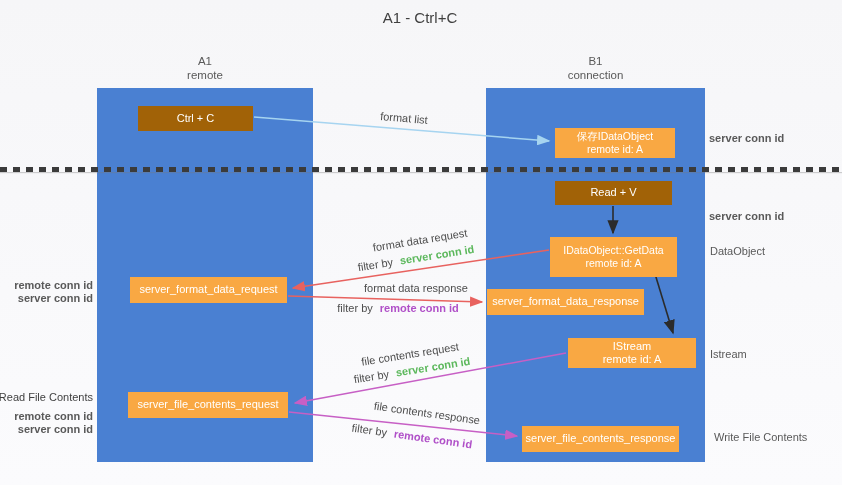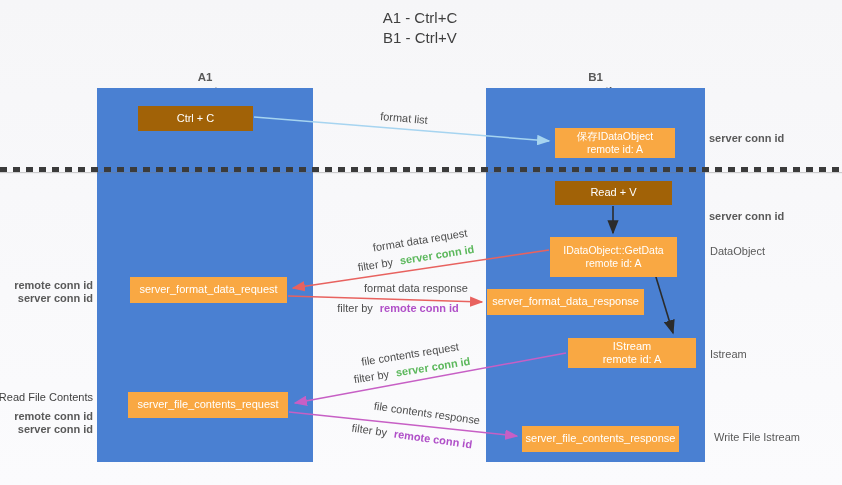--- a/index.html
+++ b/index.html
@@ -10,22 +10,22 @@
     overflow:hidden;
   }
   .canvas{position:relative;width:842px;height:485px;}
 
   .title{
     position:absolute;left:330px;top:8px;width:180px;
     text-align:center;font-size:15px;line-height:20px;color:#3f3f3f;
   }
 
   .col-header{
-    position:absolute;top:70px;text-align:center;
-    font-size:11.5px;line-height:14px;color:#595959;font-weight:bold;
+    position:absolute;top:54px;text-align:center;
+    font-size:11.5px;line-height:14px;color:#595959;
   }
   .col-header.left{left:97px;width:216px;}
   .col-header.right{left:486px;width:219px;}
 
   .column{
     position:absolute;top:88px;height:374px;
     background:#4a80d2;z-index:1;
   }
   .column.left{left:97px;width:216px;}
   .column.right{left:486px;width:219px;}
@@ -61,21 +61,20 @@
   .side-label.alignr{text-align:right;}
   .side-label.dark{color:#3f3f3f;}
 </style>
 </head>
 <body>
 
 <div class="canvas">
 
   <div class="title">
     <div>A1 - Ctrl+C</div>
-    <div>B1 - Ctrl+V</div>
   </div>
 
   <div class="col-header left">
     <div>A1</div>
     <div>remote</div>
   </div>
   <div class="col-header right">
     <div>B1</div>
     <div>connection</div>
   </div>
@@ -181,21 +180,21 @@
   </div>
   <div class="flow-label" style="left:412px;top:436px;transform:translate(-50%,-50%) rotate(8deg);">
     <span class="part">filter by</span>
     <span class="part t-purple">remote conn id</span>
   </div>
 
   <div class="side-label t-green" style="left:709px;top:132px;">server conn id</div>
   <div class="side-label t-green" style="left:709px;top:210px;">server conn id</div>
   <div class="side-label" style="left:710px;top:245px;">DataObject</div>
   <div class="side-label" style="left:710px;top:348px;">Istream</div>
-  <div class="side-label" style="left:714px;top:431px;">Write File Istream</div>
+  <div class="side-label" style="left:714px;top:431px;">Write File Contents</div>
 
   <div class="side-label alignr t-purple" style="right:749px;top:279px;">remote conn id</div>
   <div class="side-label alignr t-green" style="right:749px;top:292px;">server conn id</div>
   <div class="side-label alignr dark" style="right:749px;top:391px;">Read File Contents</div>
   <div class="side-label alignr t-purple" style="right:749px;top:410px;">remote conn id</div>
   <div class="side-label alignr t-green" style="right:749px;top:423px;">server conn id</div>
 
 </div>
 
 </body></html>

